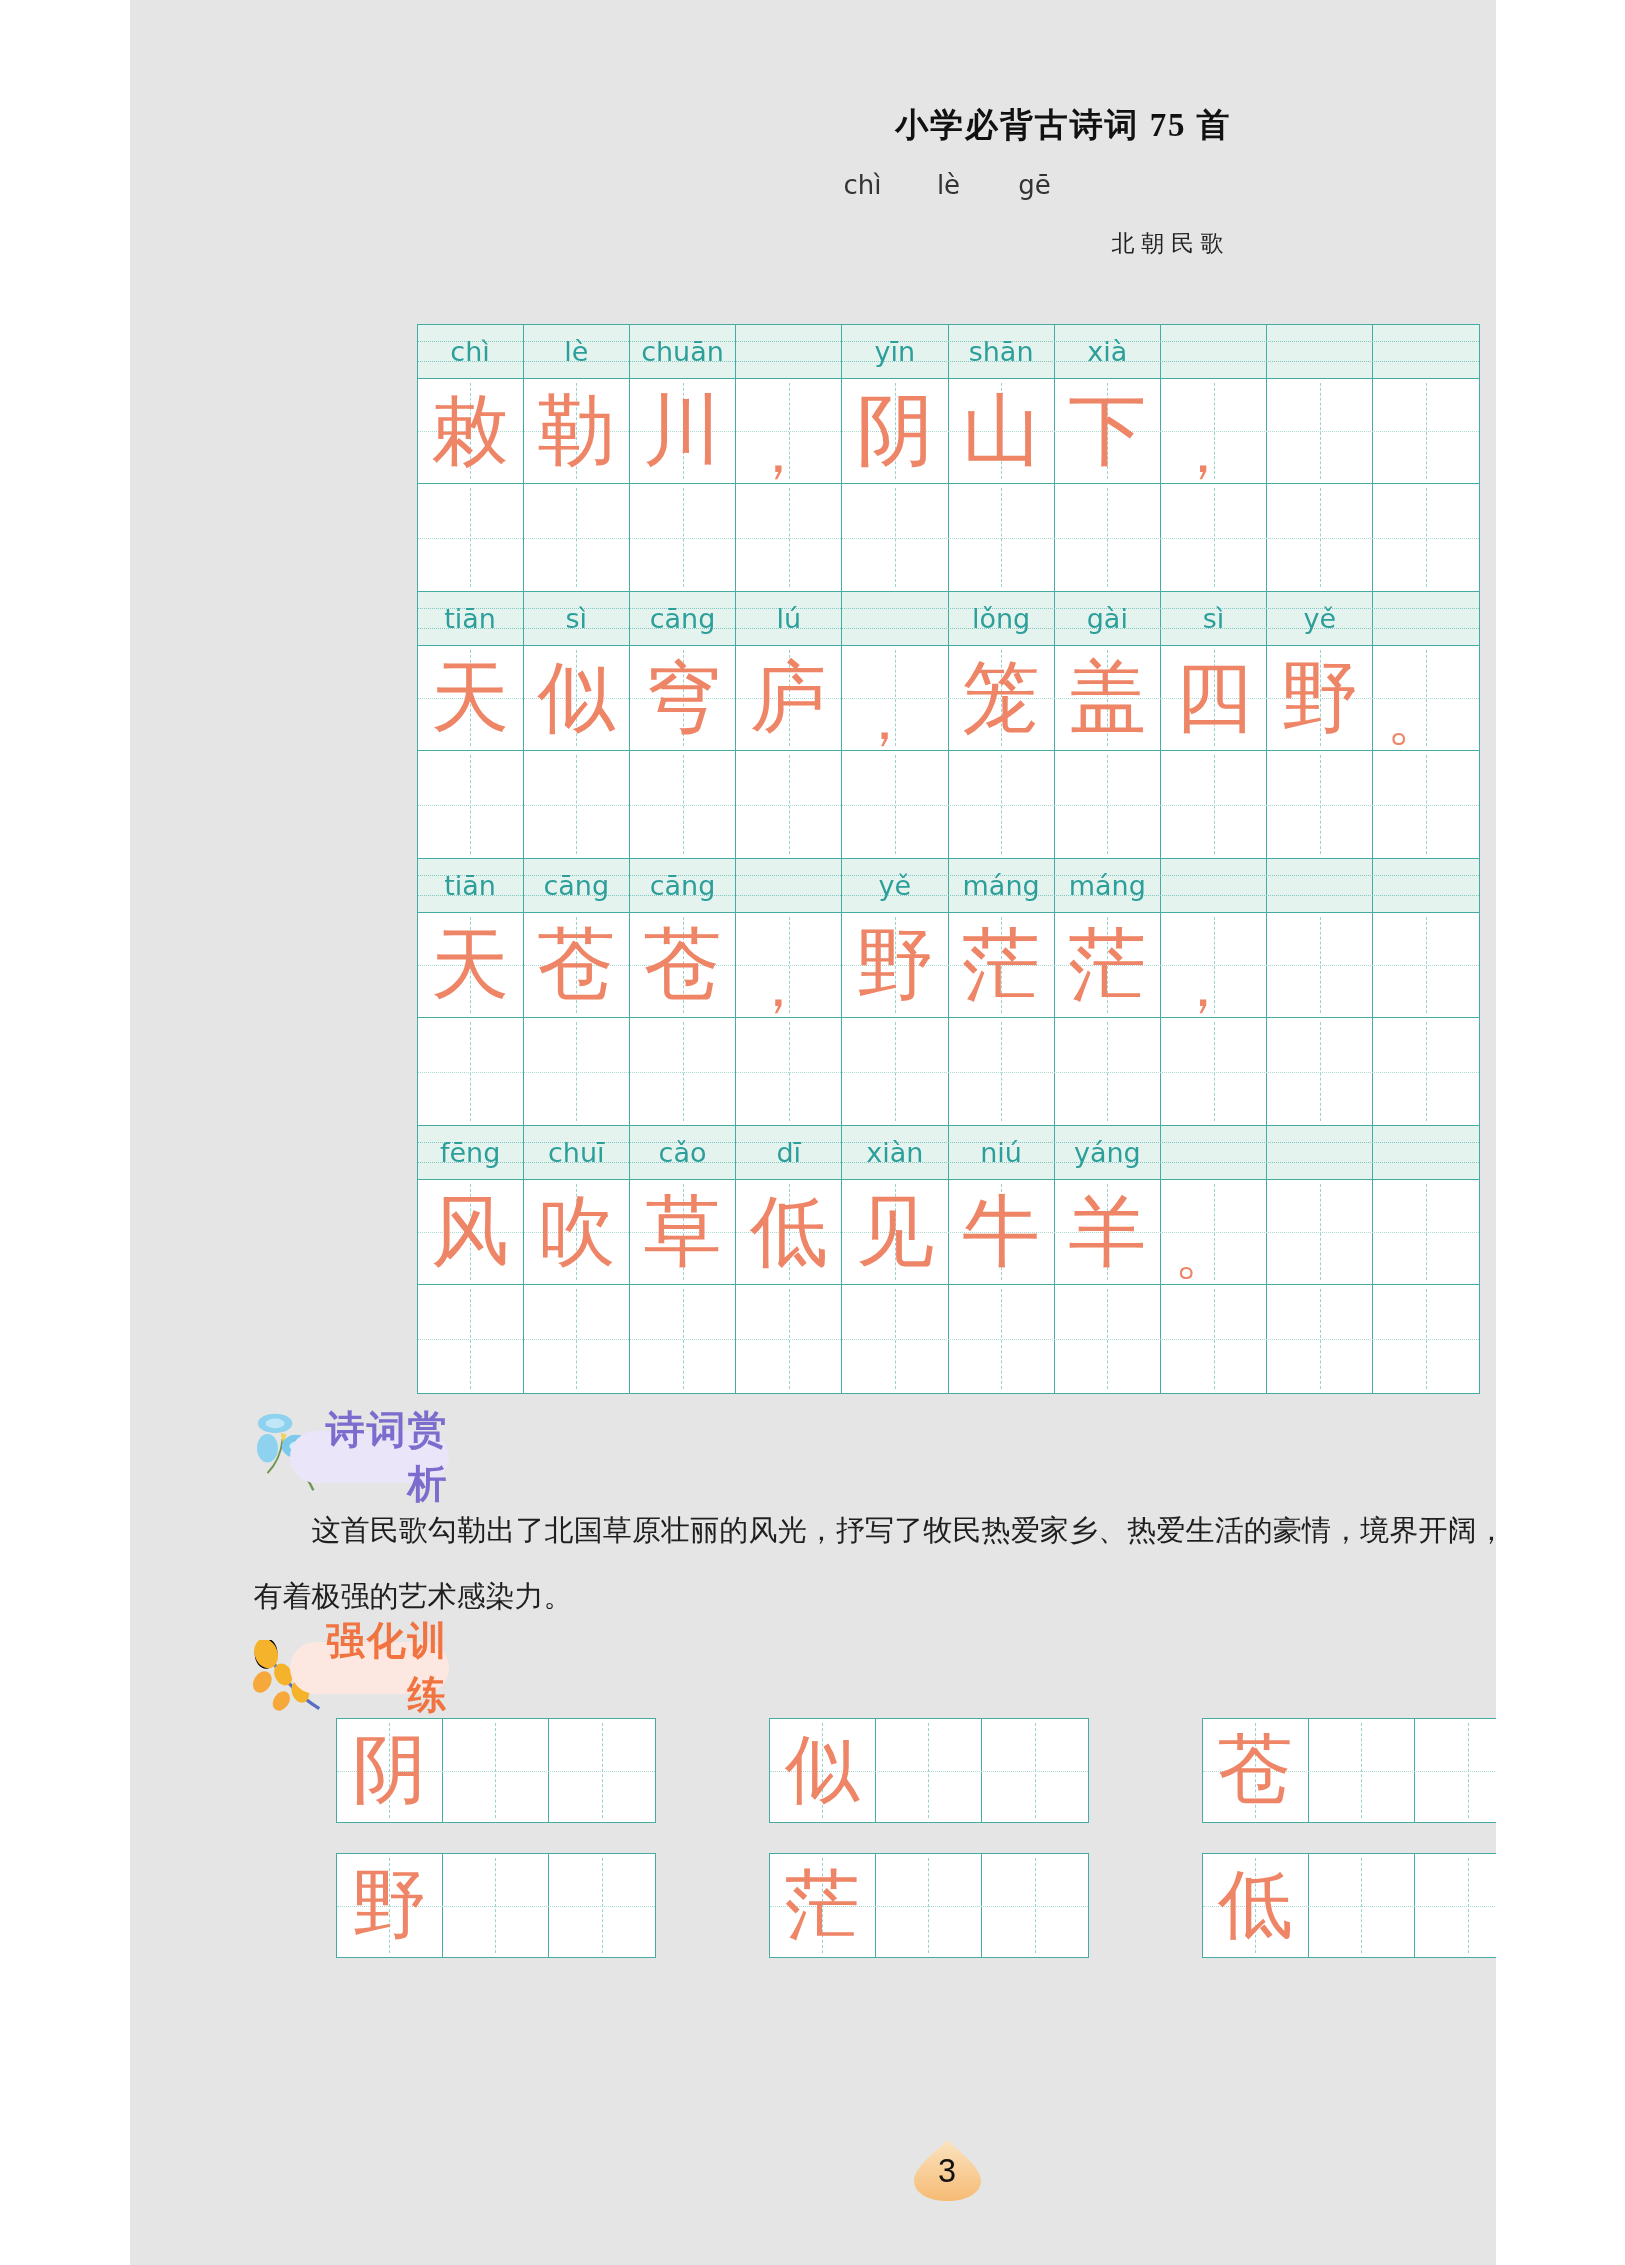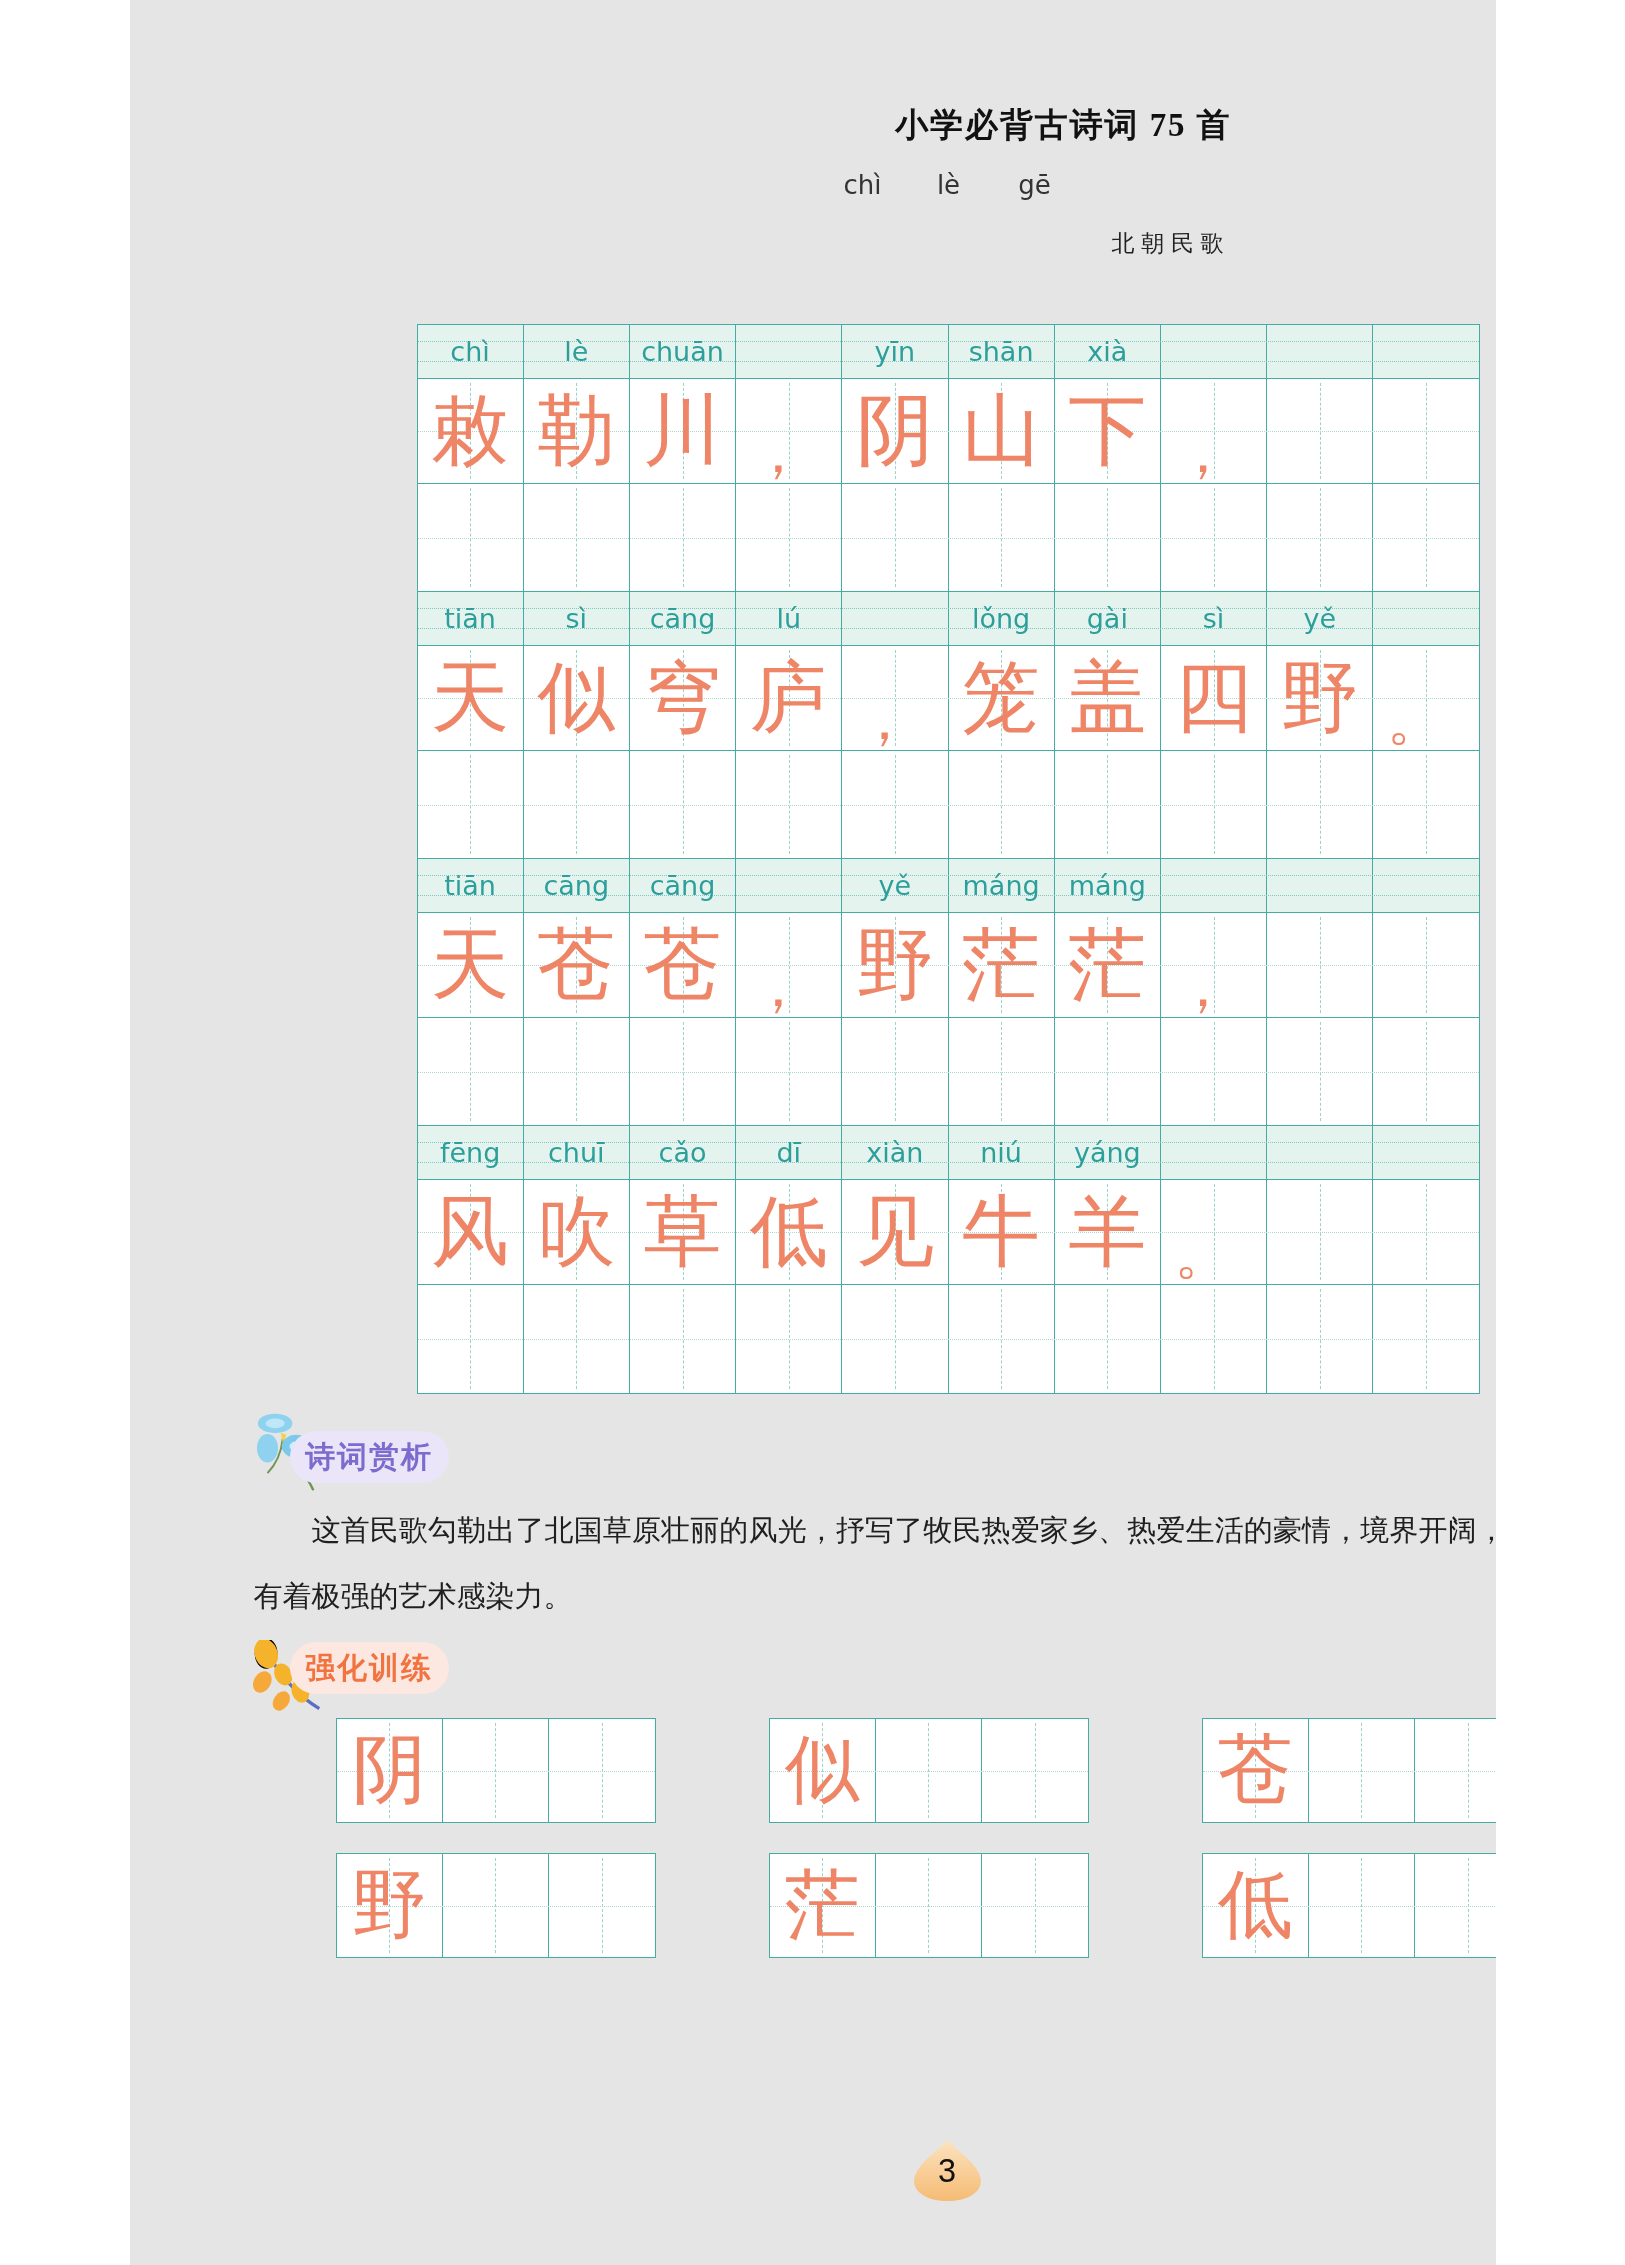--- a/index.html
+++ b/index.html
@@ -96,22 +96,23 @@
     position:relative; z-index:2; color:#ee8566; font-size:78px; line-height:96px;
     font-family:"Liberation Serif", serif;
   }
   .char-row .grid-cell.punct span{
     position:absolute; left:13.4px; bottom:1.9px; font-size:57px; line-height:57px;
   }
   
   .label-pill{
     position:absolute; width:159px; height:52px; border-radius:27px;
     display:flex; align-items:center; justify-content:center;
-    font-family:"Liberation Sans", sans-serif; font-size:30px; font-weight:bold;
+    font-family:"Liberation Sans", sans-serif; font-size:39px; font-weight:bold;
     letter-spacing:1.9px;
+    text-align:right;
   }
   .pill-purple{left:160px; top:1431px; background:#eae5f8; color:#7b6ccd;}
   .pill-orange{left:160px; top:1642px; background:#fde8e1; color:#f17340;}
   .deco-icon{position:absolute;}
   .flower-icon{left:124px; top:1410px;}
   .leaf-icon{left:119px; top:1640px;}
   
   .appreciation-text{
     position:absolute; left:124px; top:1497px; width:1398px;
     font-size:29px; line-height:66px; color:#1f1f1f;

